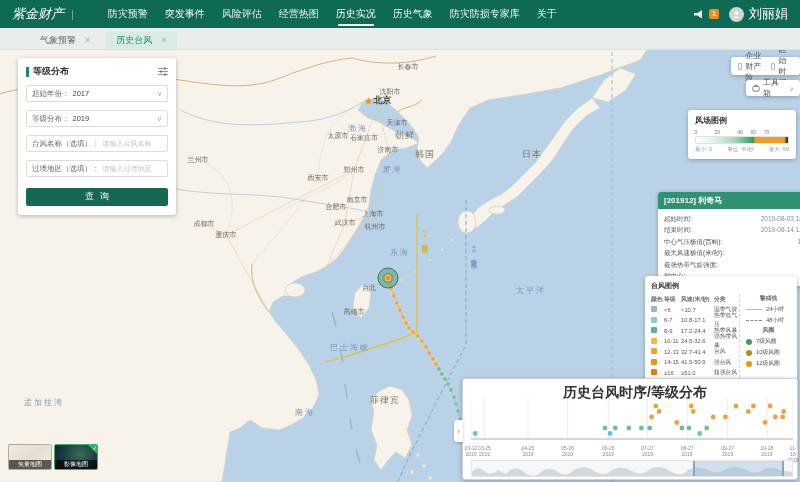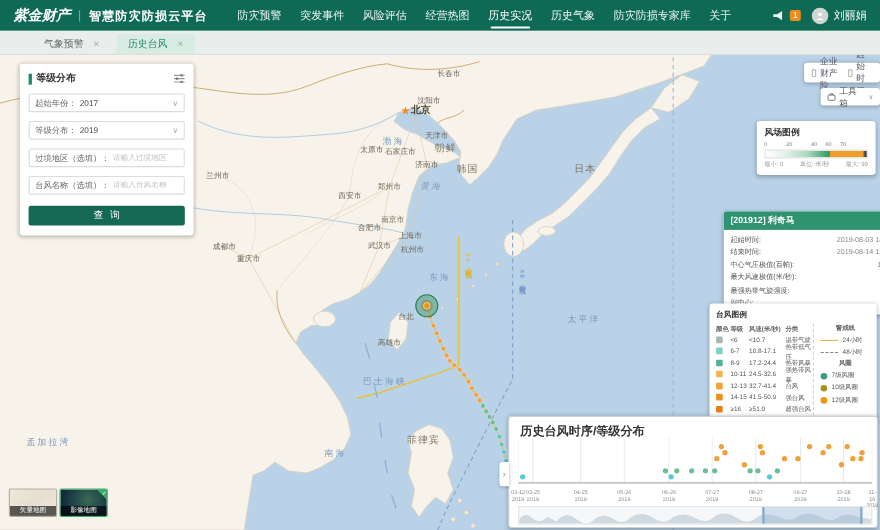--- a/index.html
+++ b/index.html
@@ -1,30 +1,30 @@
 <!DOCTYPE html>
 <html><head>
 <meta charset="utf-8">
 <style>
   * { box-sizing: border-box; margin: 0; padding: 0; }
   html,body { width:800px; height:482px; overflow:hidden; font-family:"Liberation Sans",sans-serif; background:#dfe6ea; position:relative; }
 
   
   .nav { position:absolute; top:0; left:0; width:800px; height:28px; background:#0e6a55; display:flex; align-items:center; color:#fff; z-index:50; }
-  .logo { font-family:"Liberation Serif",serif; font-style:italic; font-weight:bold; font-size:13px; margin-left:12px; white-space:nowrap;text-align:right; }
+  .logo { font-family:"Liberation Serif",serif; font-style:italic; font-weight:normal; font-size:13px; margin-left:12px; white-space:nowrap;text-align:right; }
   .nav-divider { margin:0 7px; opacity:.45; font-size:11px; }
   .app-title { font-size:11px; font-weight:bold; letter-spacing:1px; white-space:nowrap; }
   .nav-items { display:flex; margin-left:26px; gap:15px; font-size:10px; }
   .nav-item { position:relative; padding:9px 1px; cursor:pointer; opacity:.93; white-space:nowrap; }
   .nav-item.active { opacity:1; }
   .nav-item.active::after { content:""; position:absolute; left:8%; right:8%; bottom:4px; height:2px; background:#fff; border-radius:1px; }
   .nav-right { margin-left:auto; display:flex; align-items:center; gap:5px; margin-right:12px; }
   .badge { background:#f08c1e; color:#fff; font-size:8px; min-width:10px; height:10px; line-height:10px; text-align:center; border-radius:2px; padding:0 2px; }
   .avatar { width:15px; height:15px; border-radius:50%; background:#cfd6d3; display:flex; align-items:center; justify-content:center; margin-left:5px; }
-  .user-name { font-size:10px; }
+  .user-name { font-size:13px; }
 
   
   .tabbar { position:absolute; top:28px; left:0; width:800px; height:22px; background:#e9edeb; border-bottom:1px solid #d8dedb; display:flex; align-items:flex-end; padding-left:30px; gap:6px; z-index:50; }
   .tab { height:18px; display:flex; align-items:center; gap:9px; font-size:9px; color:#5d6b65; padding:0 10px; border-radius:3px 3px 0 0; cursor:pointer; }
   .tab.active { background:#d9ece3; color:#1e8a68; }
   .tab .tab-x { font-size:9px; color:#98a8a1; }
 
   
   .map { position:absolute; top:50px; left:0; width:800px; height:432px; background:#b9d2e8; }
   .map-svg { position:absolute; left:0; top:0; }
@@ -84,21 +84,21 @@
   .tl-swatch { width:6px; height:6px; border-radius:1px; display:inline-block; }
   .tyleg-right { width:52px; border-left:1px dashed #d5d5d5; padding-left:6px; font-size:5.8px; color:#555; }
   .tr-head { font-weight:bold; color:#666; height:10px; text-align:center; }
   .tr-item { display:flex; align-items:center; gap:4px; height:11px; }
   .tr-line { width:16px; height:0; border-top:1.5px solid #f0b34c; }
   .tr-line.dashed { border-top:1px dashed #8a8a8a; }
   .tr-dot { width:6px; height:6px; border-radius:50%; }
 
   
   .histchart { left:462px; top:378px; width:336px; height:102px; border:1px solid #ccd4d8; }
-  .hc-title { font-size:11px; font-weight:bold; color:#333; padding:5px 0 0 10px; }
+  .hc-title { font-size:14px; font-weight:bold; color:#333; padding:5px 0 0 10px;text-align:center; }
   .hc-plot { position:absolute; left:8px; top:16px; width:322px; height:48px; }
   .hc-ticks { position:absolute; left:8px; top:66px; width:322px; height:13px; }
   .hc-tick { position:absolute; transform:translateX(-50%); text-align:center; font-size:5px; color:#8a8a8a; line-height:1.2; }
   .hc-brush { position:absolute; left:8px; top:81px; width:322px; height:17px; background:#f5f7f8; border:1px solid #e2e6e8; }
   .hc-sel { position:absolute; top:0; bottom:0; background:rgba(150,183,216,.38); border-left:2px solid #87a6c6; border-right:2px solid #87a6c6; }
   .hc-collapse { position:absolute; left:454px; top:420px; width:9px; height:22px; background:#fff; border-radius:3px 0 0 3px; box-shadow:0 1px 3px rgba(0,0,0,.25); z-index:21; display:flex; align-items:center; justify-content:center; font-size:8px; color:#888; cursor:pointer; }
 
   
   .thumbs { position:absolute; left:8px; top:444px; display:flex; gap:2px; z-index:20; }
   .thumb { width:44px; height:26px; border-radius:2px; position:relative; overflow:hidden; cursor:pointer; border:1px solid rgba(0,0,0,.25); }
@@ -108,21 +108,20 @@
   .thumb-label { position:absolute; left:0; right:0; bottom:0; height:9px; background:rgba(0,0,0,.62); color:#fff; font-size:6px; text-align:center; line-height:9px; }
   .thumb-check { position:absolute; right:0; top:0; width:0; height:0; border-left:9px solid transparent; border-top:9px solid #37b06a; }
   .thumb-check span { position:absolute; right:0px; top:-9px; color:#fff; font-size:5px; }
 </style>
 </head>
 <body>
 
 <div class="nav">
   <span class="logo">紫金财产</span>
   <span class="nav-divider">|</span>
-  <span class="app-title">智慧防灾防损云平台</span>
   <div class="nav-items" id="nav-items">
       <div class="nav-item">防灾预警</div>
       <div class="nav-item">突发事件</div>
       <div class="nav-item">风险评估</div>
       <div class="nav-item">经营热图</div>
       <div class="nav-item active">历史实况</div>
       <div class="nav-item">历史气象</div>
       <div class="nav-item">防灾防损专家库</div>
       <div class="nav-item">关于</div>
     </div>
@@ -335,26 +334,26 @@
         <span class="f-label">起始年份：</span>
         <span class="f-value">2017</span>
         <span class="f-chevron">∨</span>
       </div>
       <div class="field">
         <span class="f-label">等级分布：</span>
         <span class="f-value">2019</span>
         <span class="f-chevron">∨</span>
       </div>
       <div class="field">
+        <span class="f-label">台风名称（选填）：</span>
+        <input placeholder="请输入台风名称" style="">
+      </div>
+      <div class="field">
         <span class="f-label">过境地区（选填）：</span>
         <input placeholder="请输入过境地区" style="">
-      </div>
-      <div class="field">
-        <span class="f-label">台风名称（选填）：</span>
-        <input placeholder="请输入台风名称" style="">
       </div>
     </div>
   <button class="query-btn">查询</button>
 </div>
 
 <div class="card chk-panel" id="chk-panel">
     <span class="chk-item">
       <span class="chk-box"></span>
       <span>企业财产险</span>
     </span>

